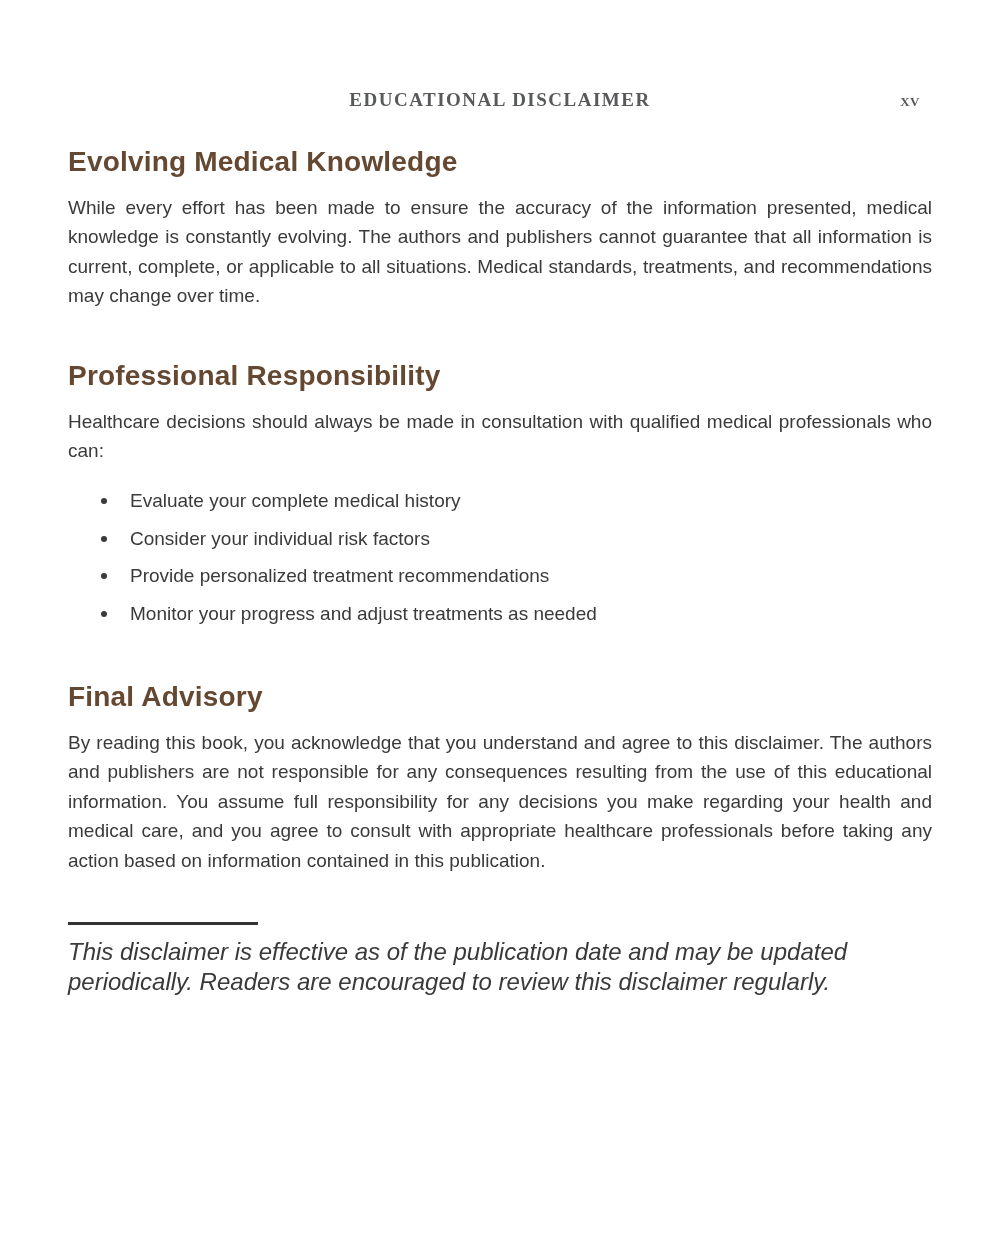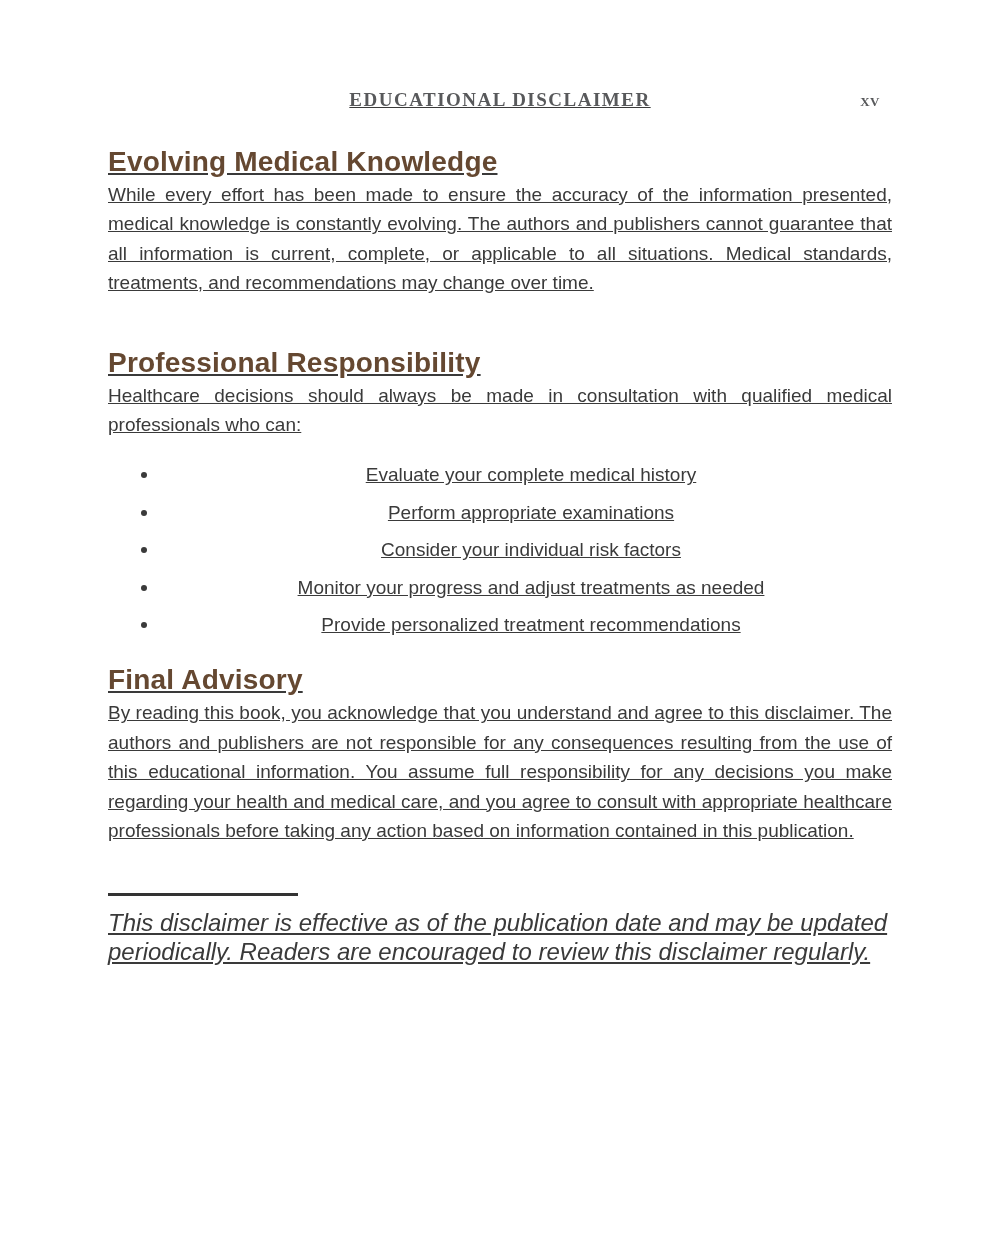--- a/index.html
+++ b/index.html
@@ -9,25 +9,24 @@
     --running-head: #58595b;
     --rule: #333333;
   }
   * { margin: 0; padding: 0; box-sizing: border-box; }
   html, body { background: #ffffff; }
   .page {
     position: relative;
     width: 1000px;
     height: 1250px;
     background: var(--bg);
-    padding: 0 108px;
+    padding: 0 68px;
     font-family: "Liberation Sans", sans-serif;
     color: var(--body-text);
     overflow: hidden;
-    text-decoration: underline;
   }
   .running-head {
     position: relative;
     margin-top: 88px;
     text-align: center;
     font-family: "Liberation Serif", serif;
     font-size: 19px;
     line-height: 23px;
     color: var(--running-head);
   }
@@ -46,39 +45,38 @@
   }
   h2 {
     font-size: 28px;
     line-height: 33px;
     font-weight: bold;
     color: var(--heading);
     letter-spacing: 0.2px;
   }
   .sec-1 h2 { margin-top: 34px; }
   .sec-2 h2 { margin-top: 48px; }
-  .sec-3 h2 { margin-top: 24px; }
+  .sec-3 h2 { margin-top: 52px; }
   p.body-text {
-    margin-top: 2px;
+    margin-top: 15px;
     font-size: 19px;
     line-height: 29.4px;
     text-align: justify;
     color: var(--body-text);
   }
   ul.bullet-list {
     margin-top: 21px;
     list-style: none;
     padding-left: 62px;
   }
   ul.bullet-list li {
     position: relative;
     font-size: 19px;
     line-height: 29.4px;
     margin-bottom: 8px;
-    text-align: center;
   }
   ul.bullet-list li::before {
     content: "";
     position: absolute;
     left: -29px;
     top: 12px;
     width: 6px;
     height: 6px;
     border-radius: 50%;
     background: var(--body-text);
@@ -110,24 +108,23 @@
   <section class="sec-1">
     <h2>Evolving Medical Knowledge</h2>
     <p class="body-text">While every effort has been made to ensure the accuracy of the information presented, medical knowledge is constantly evolving. The authors and publishers cannot guarantee that all information is current, complete, or applicable to all situations. Medical standards, treatments, and recommendations may change over time.</p>
   </section>
 
   <section class="sec-2">
     <h2>Professional Responsibility</h2>
     <p class="body-text">Healthcare decisions should always be made in consultation with qualified medical professionals who can:</p>
     <ul class="bullet-list">
       <li>Evaluate your complete medical history</li>
-      <li>Perform appropriate examinations</li>
       <li>Consider your individual risk factors</li>
+      <li>Provide personalized treatment recommendations</li>
       <li>Monitor your progress and adjust treatments as needed</li>
-      <li>Provide personalized treatment recommendations</li>
     </ul>
   </section>
 
   <section class="sec-3">
     <h2>Final Advisory</h2>
     <p class="body-text">By reading this book, you acknowledge that you understand and agree to this disclaimer. The authors and publishers are not responsible for any consequences resulting from the use of this educational information. You assume full responsibility for any decisions you make regarding your health and medical care, and you agree to consult with appropriate healthcare professionals before taking any action based on information contained in this publication.</p>
   </section>
 
   <div class="footnote-rule"></div>
   <p class="footnote">This disclaimer is effective as of the publication date and may be updated periodically. Readers are encouraged to review this disclaimer regularly.</p>

